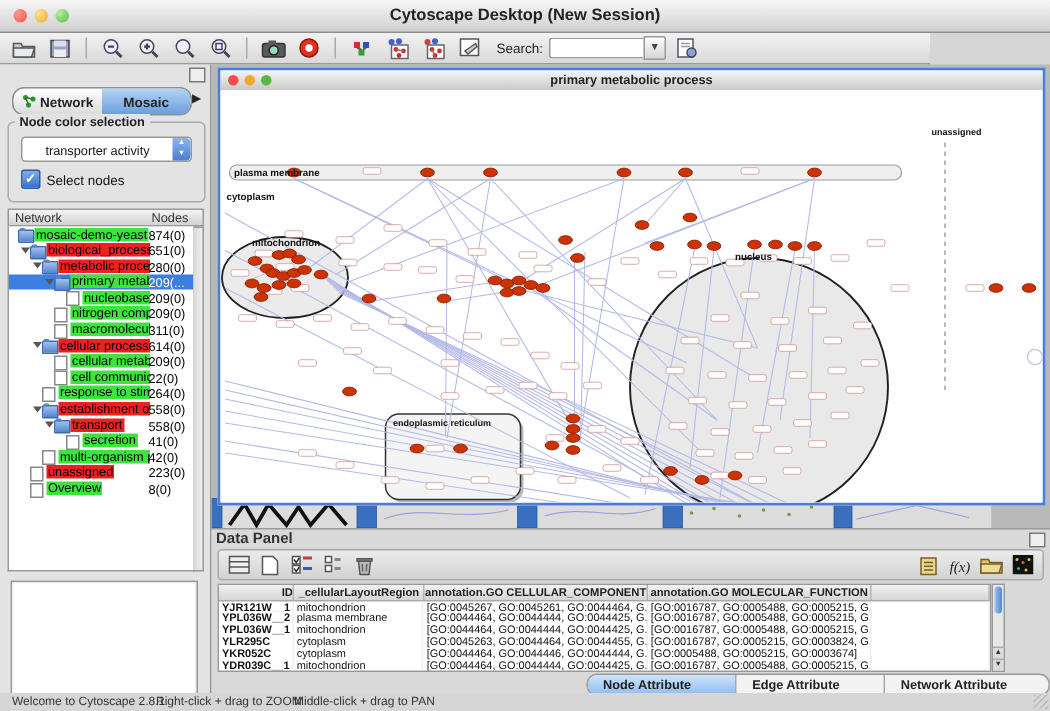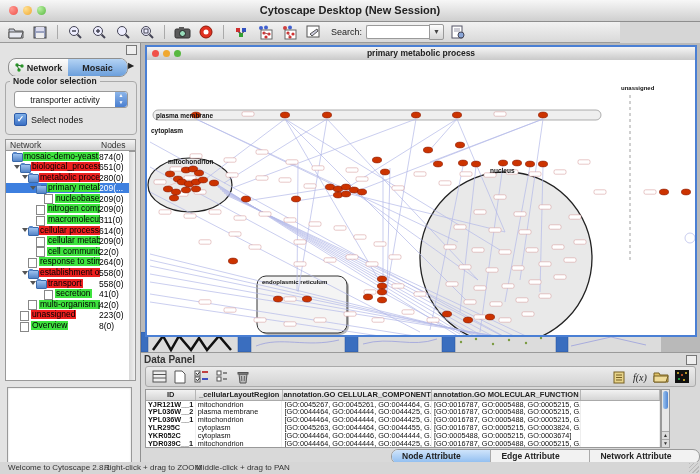--- a/index.html
+++ b/index.html
@@ -669,21 +669,21 @@
             <circle cx="3" cy="3" r="1" fill="#e8c030"></circle>
             <circle cx="7" cy="5" r="1" fill="#e86030"></circle>
             <circle cx="11" cy="3" r="1" fill="#e8c030"></circle>
             <circle cx="4" cy="9" r="1" fill="#30c050"></circle>
             <circle cx="9" cy="10" r="1" fill="#e8c030"></circle>
           </svg>
       </div>
     </div>
     <div id="dtable" class="abs">
       <div id="dthead">
-          <div style="width: 50px;">ID</div>
+          <div style="width: 50px; text-align: right;">ID</div>
           <div style="width: 87px;">_cellularLayoutRegion</div>
           <div style="width: 150px;">annotation.GO CELLULAR_COMPONENT</div>
           <div style="width: 150px;">annotation.GO MOLECULAR_FUNCTION</div>
           <div style="width: 79px;"></div>
         </div>
       <div id="dtbody">
           <div class="drow">
             <div class="c0" style="width: 50px;">YJR121W__1</div>
             <div class="c1" style="width: 87px;">mitochondrion</div>
             <div class="c2" style="width: 150px;">[GO:0045267, GO:0045261, GO:0044464, G...</div>

